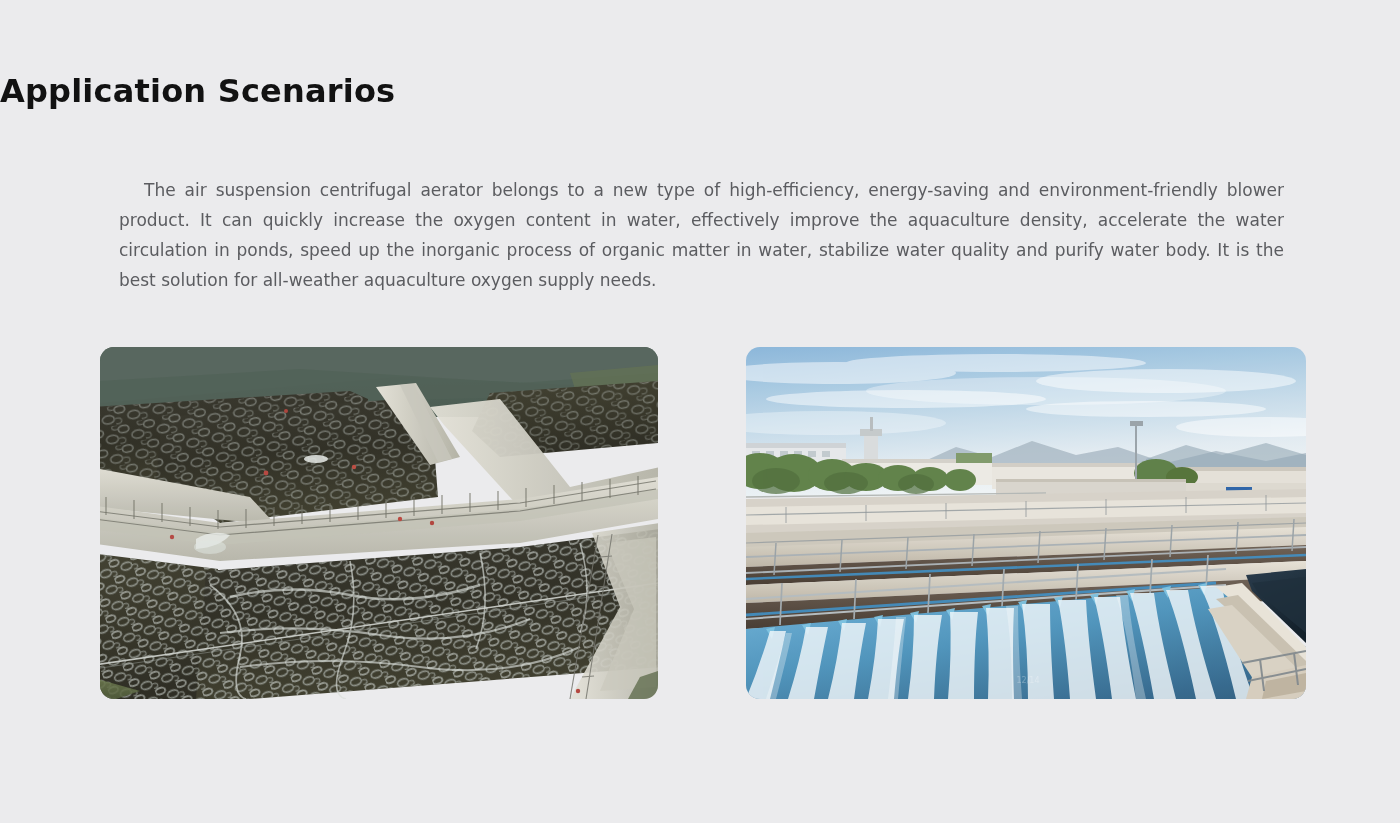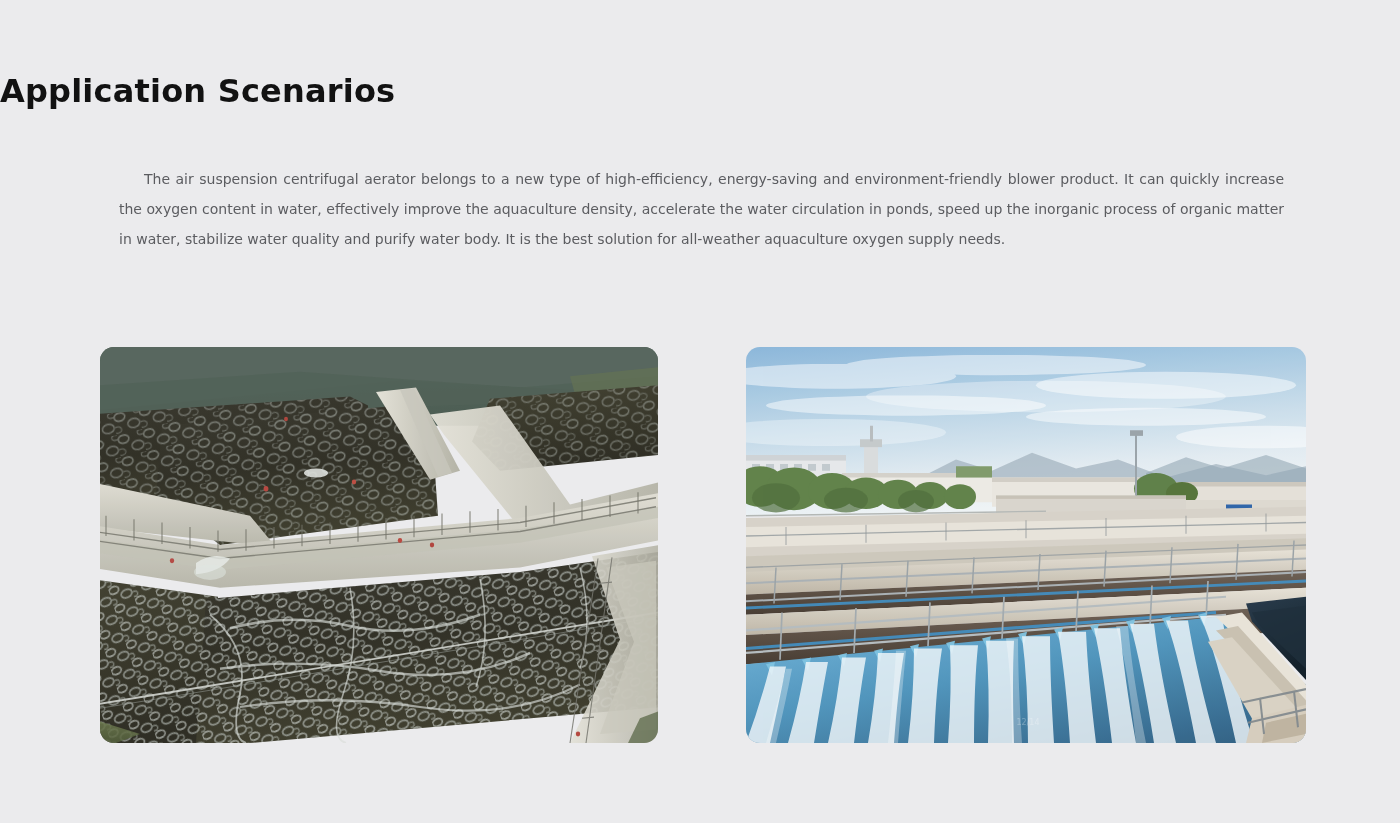--- a/index.html
+++ b/index.html
@@ -23,35 +23,35 @@
     font-size: 32px;
     font-weight: 600;
     color: #121212;
     letter-spacing: 0.2px;
     line-height: 40px;
   }
 
   
   .para {
     position: absolute;
-    left: 119px; top: 150px;
+    left: 119px; top: 158px;
     width: 1165px;
-    font-size: 14px;
+    font-size: 17px;
     line-height: 30px;
     color: #5b5c60;
     text-align: justify;
     text-justify: inter-word;
     text-indent: 25px;
   }
 
   
   .photo {
     position: absolute;
     top: 347px;
-    height: 396px;
+    height: 352px;
     border-radius: 14px;
     overflow: hidden;
   }
   .photo-left  { left: 100px; width: 558px; }
   .photo-right { left: 746px; width: 560px; }
   .photo svg { display: block; width: 100%; height: 100%; }
 </style>
 </head>
 <body>
 

